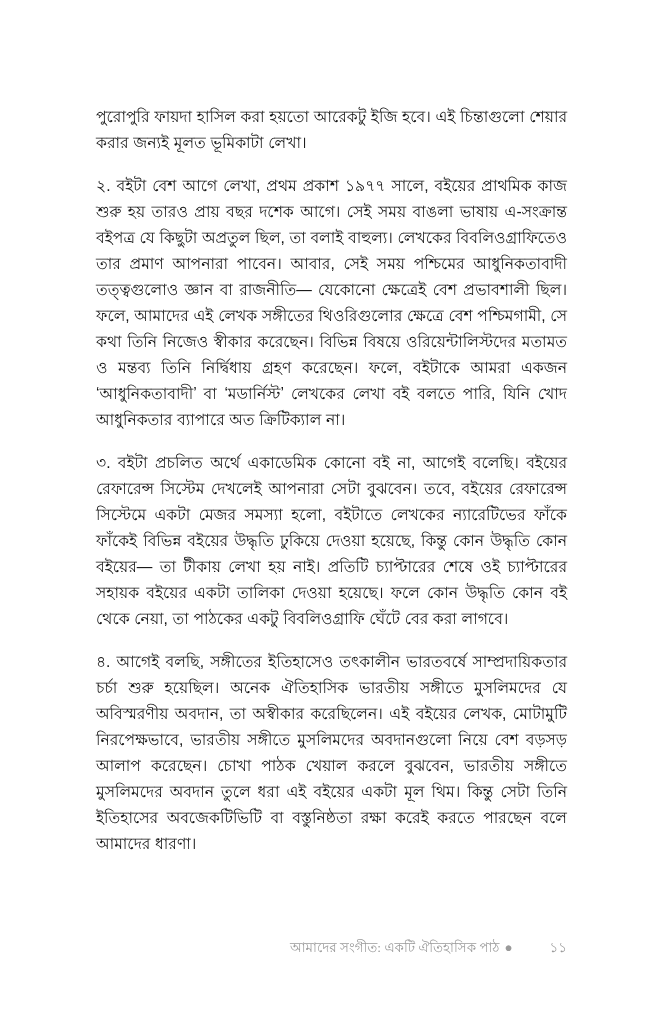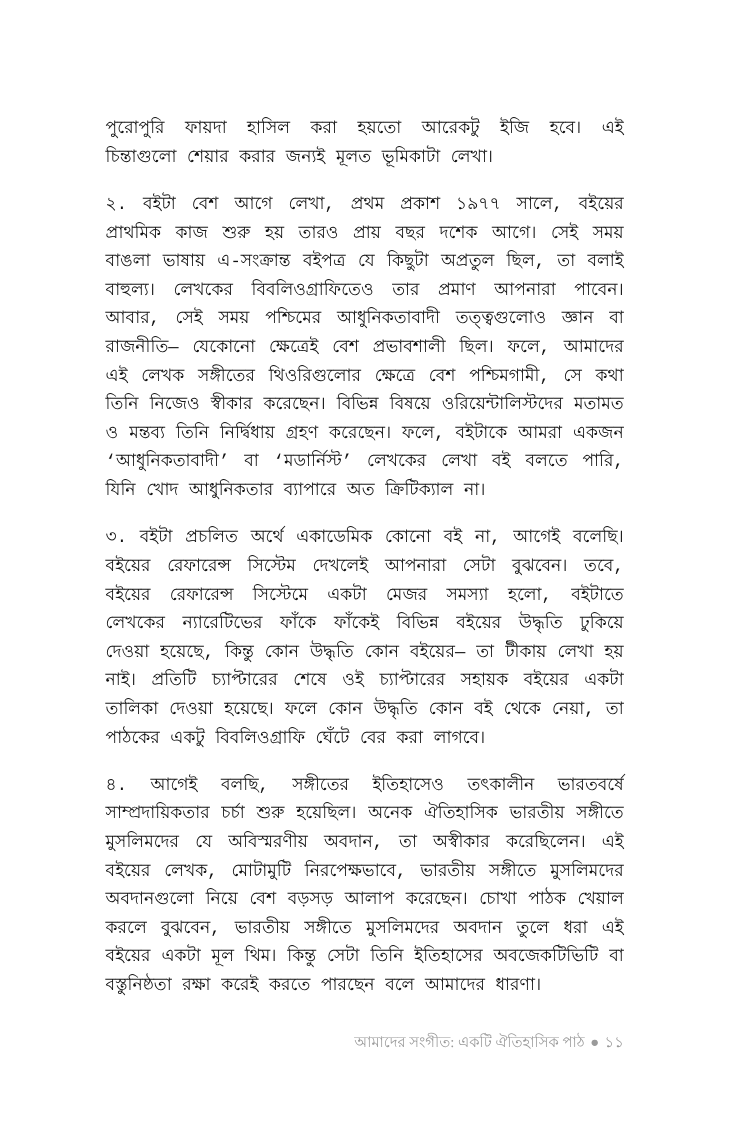--- a/index.html
+++ b/index.html
@@ -34,21 +34,21 @@
 
   .para {
     margin: 0 0 17px 0;
     padding: 0;
     font-size: 15.6px;
     line-height: 26px;
     text-align: justify;
     text-justify: inter-word;
     word-spacing: 0.02em;
     color: #111111;
-    font-family: Liberation Mono, monospace;
+    font-family: Liberation Sans, sans-serif;
   }
 
   .para:last-of-type {
     margin-bottom: 12px;
   }
 
   
   .para, .footer {
     letter-spacing: 0;
   }
@@ -67,20 +67,21 @@
   }
 
   .footer .sep {
     display: inline-block;
     margin: 0 5px;
     color: #9a9a9a;
   }
 
   .footer .folio {
     color: #9a9a9a;
+    margin-left: 32px;
   }
 </style>
 </head>
 <body>
 
 <div class="page">
 
   <div class="text-column">
     <p class="para">পুরোপুরি ফায়দা হাসিল করা হয়তো আরেকটু ইজি হবে। এই চিন্তাগুলো শেয়ার করার জন্যই মূলত ভূমিকাটা লেখা।</p>
     <p class="para">২. বইটা বেশ আগে লেখা, প্রথম প্রকাশ ১৯৭৭ সালে, বইয়ের প্রাথমিক কাজ শুরু হয় তারও প্রায় বছর দশেক আগে। সেই সময় বাঙলা ভাষায় এ-সংক্রান্ত বইপত্র যে কিছুটা অপ্রতুল ছিল, তা বলাই বাহুল্য। লেখকের বিবলিওগ্রাফিতেও তার প্রমাণ আপনারা পাবেন। আবার, সেই সময় পশ্চিমের আধুনিকতাবাদী তত্ত্বগুলোও জ্ঞান বা রাজনীতি— যেকোনো ক্ষেত্রেই বেশ প্রভাবশালী ছিল। ফলে, আমাদের এই লেখক সঙ্গীতের থিওরিগুলোর ক্ষেত্রে বেশ পশ্চিমগামী, সে কথা তিনি নিজেও স্বীকার করেছেন। বিভিন্ন বিষয়ে ওরিয়েন্টালিস্টদের মতামত ও মন্তব্য তিনি নির্দ্বিধায় গ্রহণ করেছেন। ফলে, বইটাকে আমরা একজন ‘আধুনিকতাবাদী’ বা ‘মডার্নিস্ট’ লেখকের লেখা বই বলতে পারি, যিনি খোদ আধুনিকতার ব্যাপারে অত ক্রিটিক্যাল না।</p>

